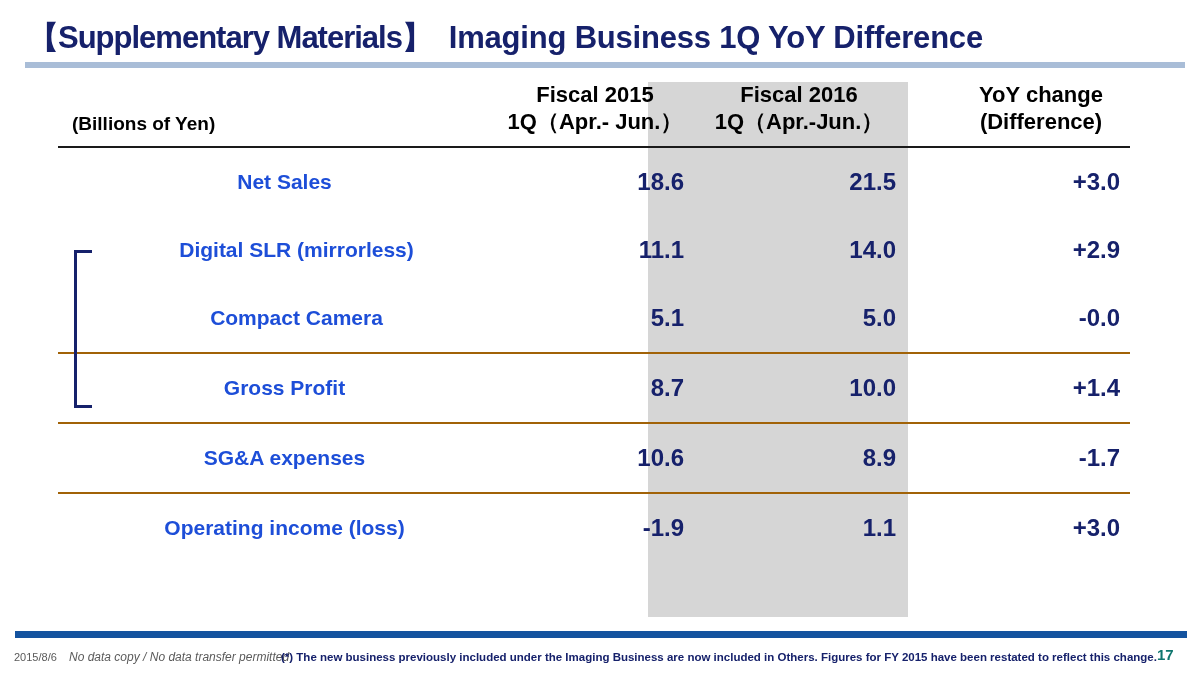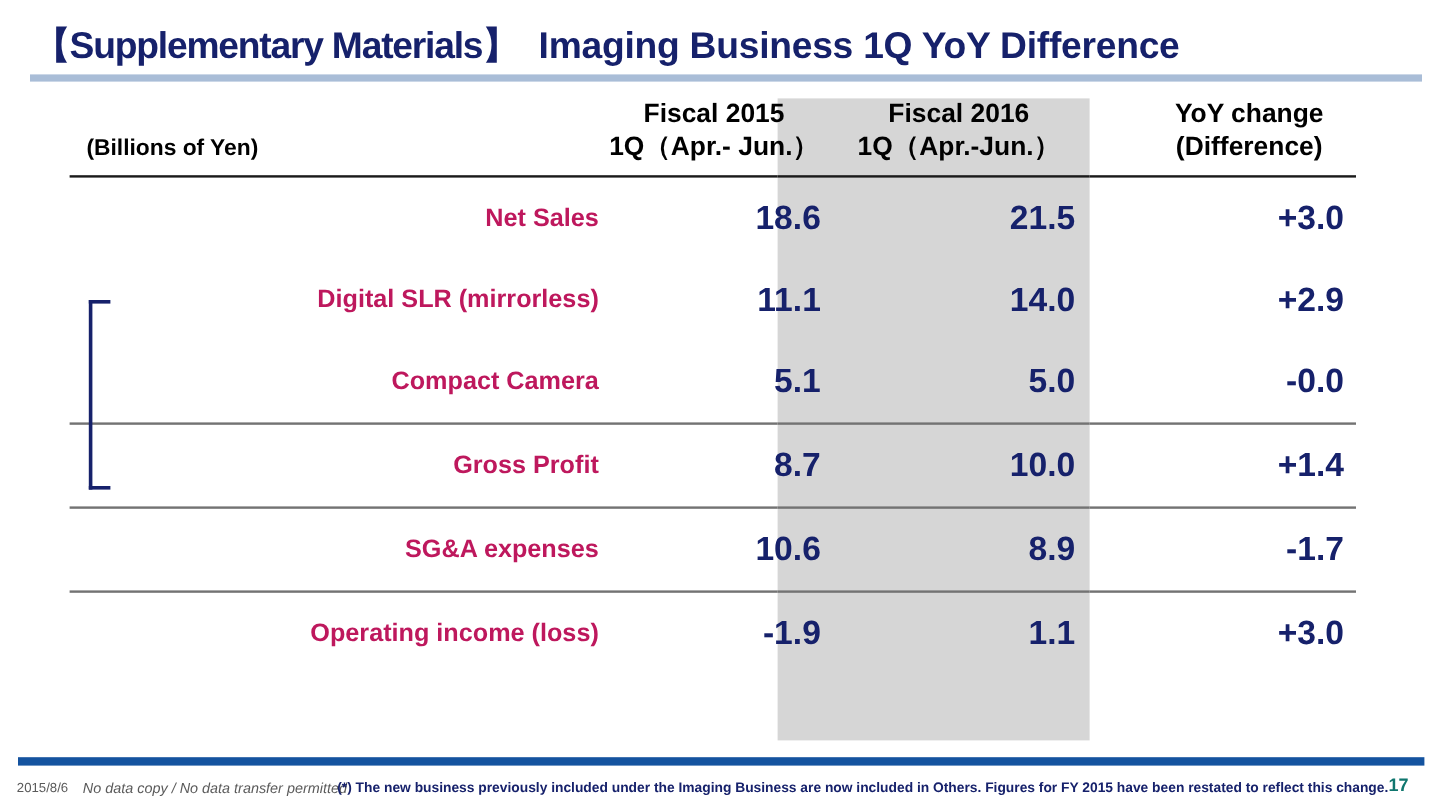--- a/index.html
+++ b/index.html
@@ -90,43 +90,43 @@
   th.hdr.fy15 { padding-right: 0; }
   th.hdr.fy16 { text-align: center; }
   th.hdr.yoy  { text-align: center; padding-left: 44px; }
   .hdr-l1 { display: block; }
   .hdr-l2 { display: block; }
 
   tr.head-rule > * { border-bottom: 2.5px solid #1a1a1a; }
 
   
   td.rowlabel {
-    color: #be185d;
+    color: #1d4ed8;
     font-size: 21px;
     font-weight: bold;
-    text-align: right;
+    text-align: center;
     white-space: nowrap;
     padding-left: 12px;
     height: 66px;
     vertical-align: middle;
   }
   td.rowlabel.indent { padding-left: 36px; }
   td.num {
     color: #16216b;
-    font-size: 28px;
+    font-size: 24px;
     font-weight: bold;
     text-align: right;
     white-space: nowrap;
     vertical-align: middle;
   }
   td.num.fy15 { padding-right: 6px; }
   td.num.fy16 { padding-right: 12px; }
   td.num.yoy  { padding-right: 10px; }
 
-  tr.sep-top > td { border-top: 2px solid #737373; }
+  tr.sep-top > td { border-top: 2px solid #a16207; }
 
   sup.star {
     font-size: 17px;
     vertical-align: super;
     line-height: 0;
     font-weight: bold;
   }
 
   
   #group-bracket {

